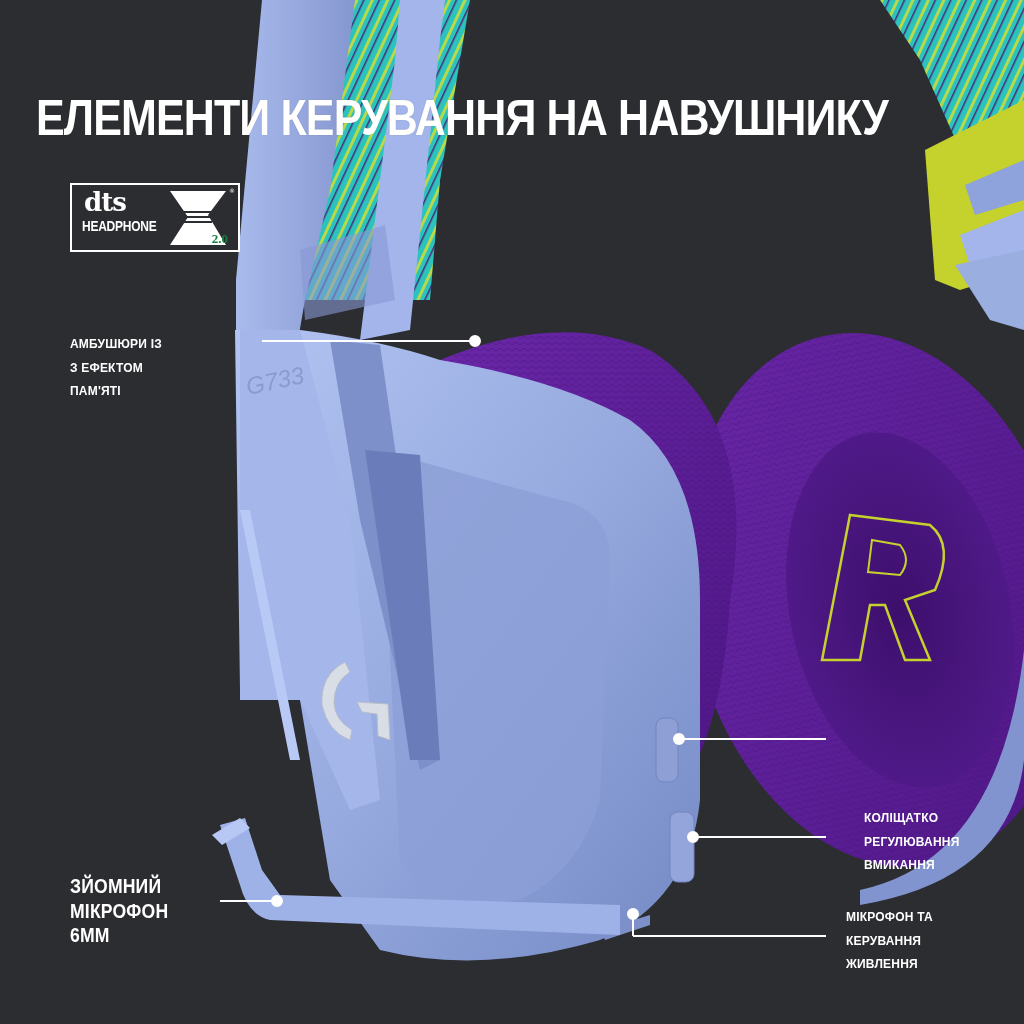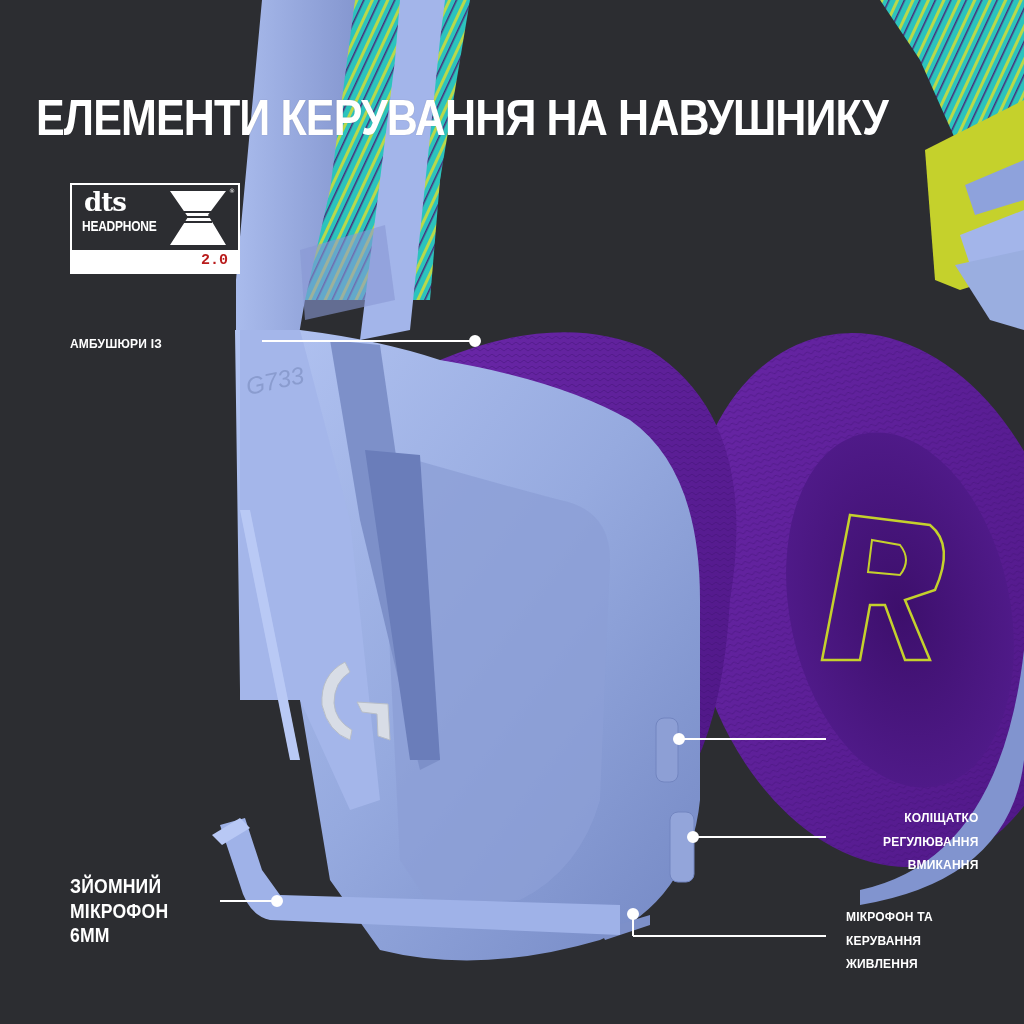--- a/index.html
+++ b/index.html
@@ -4,31 +4,31 @@
 <style>
   html, body { margin:0; padding:0; }
   body { width:1024px; height:1024px; background:#2c2d31; overflow:hidden; position:relative;
          font-family:"DejaVu Sans", sans-serif; }
   .stage { position:absolute; inset:0; }
   svg.art { position:absolute; left:0; top:0; width:1024px; height:1024px; }
   .title { position:absolute; left:36px; top:88px; width:960px; color:#fff;
            font-family:"Liberation Sans", sans-serif; font-weight:700; font-size:50px;
            letter-spacing:-1px; transform:scaleX(0.86); transform-origin:left center;
            white-space:nowrap; line-height:60px; text-shadow:0 0 1px rgba(0,0,0,0.3); }
-  .dts { position:absolute; left:70px; top:183px; width:170px; height:91px; background:#fff;
+  .dts { position:absolute; left:70px; top:183px; width:170px; height:69px; background:#fff;
          box-sizing:border-box; border:2px solid #fff; }
   .dts .top { position:absolute; left:0; top:0; width:166px; height:65px; background:#2c2d31; }
   .dts .dts-word { position:absolute; left:12px; top:2px; color:#fff; font-family:"DejaVu Serif", serif;
                    font-weight:700; font-size:26px; letter-spacing:-1px; }
   .dts .hp { position:absolute; left:10px; top:32px; color:#fff; font-family:"Liberation Sans", sans-serif;
              font-weight:700; font-size:15px; transform:scaleX(0.8); transform-origin:left; letter-spacing:-0.3px; }
   .dts .x { position:absolute; left:96px; top:4px; width:60px; height:58px; }
   .dts .reg { position:absolute; left:157px; top:2px; color:#fff; font-size:6px; }
-  .dts .ver { position:absolute; right:10px; bottom:3px; font-family:Liberation Mono, monospace;
-              font-weight:700; font-size:15px; color:#b91c1c; }
+  .dts .ver { position:absolute; right:10px; bottom:3px; font-family:Liberation Serif, serif;
+              font-weight:700; font-size:13px; color:#15803d; }
   .callout { position:absolute; color:#fff; font-family:Liberation Sans, sans-serif; font-weight:700;
              font-size:12px; line-height:23.5px; letter-spacing:0.2px; }
   .callout.narrow { font-family:"Liberation Sans", sans-serif; font-size:20px; line-height:24.5px;
                     transform:scaleX(0.88); transform-origin:left; }
   .callout div { white-space:nowrap; }
 </style>
 </head>
 <body>
 
 <div class="stage">
@@ -140,24 +140,26 @@
       <rect x="16" y="22" width="28" height="2" fill="#2c2d31"></rect>
       <rect x="14" y="27" width="32" height="2" fill="#2c2d31"></rect>
       <rect x="16" y="32" width="28" height="2" fill="#2c2d31"></rect>
     </svg>
     <div class="reg">®</div>
     <div class="ver">2.0</div>
   </div>
 
   <div class="callout" style="left:70px; top:333px;">
     <div>АМБУШЮРИ ІЗ</div>
+    <div>З ЕФЕКТОМ</div>
+    <div>ПАМ'ЯТІ</div>
   </div>
 
 
-  <div class="callout" style="left:883px; top:807px;text-align:right;">
+  <div class="callout" style="left:864px; top:807px;">
     <div>КОЛІЩАТКО</div>
     <div>РЕГУЛЮВАННЯ</div>
     <div>ВМИКАННЯ</div>
   </div>
 
   <div class="callout narrow" style="left:70px; top:874px;">
     <div>ЗЙОМНИЙ</div>
     <div>МІКРОФОН</div>
     <div>6ММ</div>
   </div>

